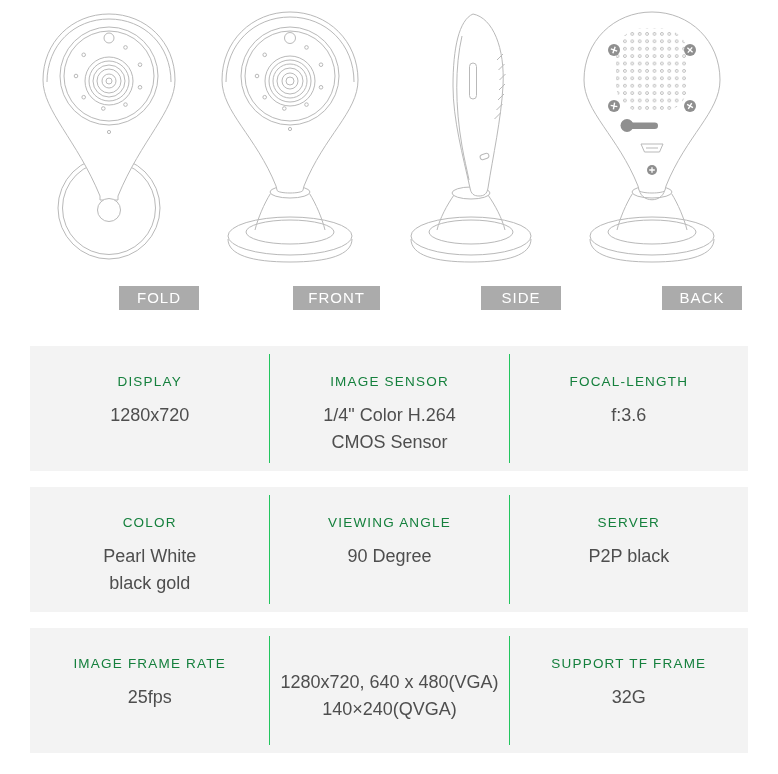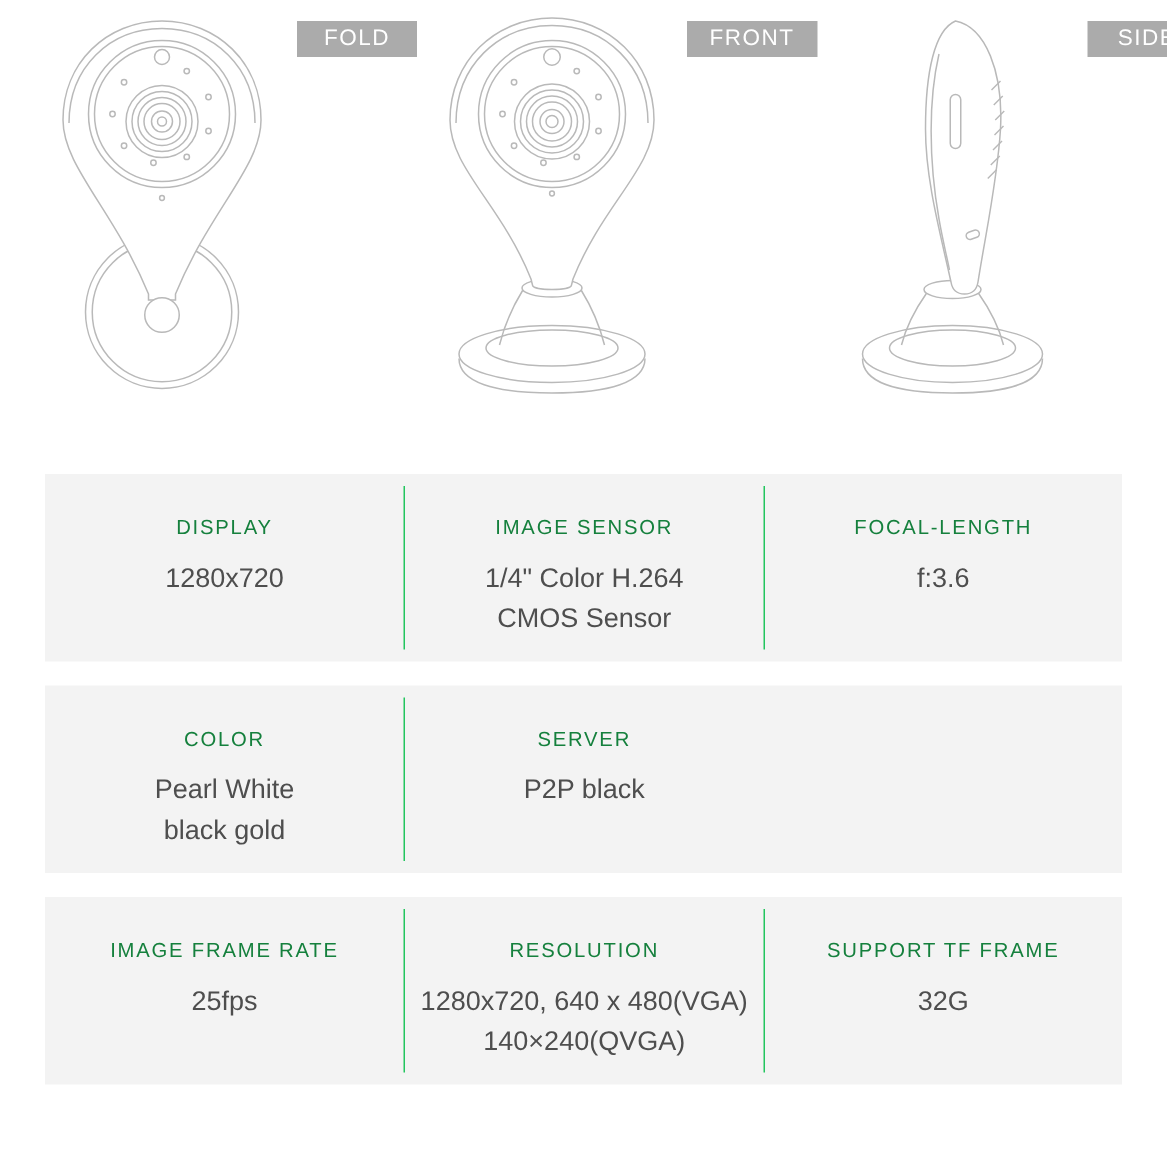--- a/index.html
+++ b/index.html
@@ -16,22 +16,22 @@
     overflow: hidden;
   }
   
   .views-row {
     display: grid;
     grid-template-columns: repeat(4, 1fr);
     padding: 8px 36px 0 18px;
   }
   .view-fig {
     display: flex;
-    flex-direction: row;
-    align-items: flex-start;
+    flex-direction: column;
+    align-items: flex-end;
     margin: 0;
   }
   .view-fig svg {
     display: block;
   }
   .view-badge {
     margin-top: 6px;
     min-width: 50px;
     padding: 3px 15px;
     background: #ababab;
@@ -264,32 +264,35 @@
       </div>
     </section>
 
     <section class="spec-block">
       <div class="spec-cell">
         <div class="spec-label">COLOR</div>
         <div class="spec-value">Pearl White
 black gold</div>
       </div>
       <div class="spec-cell">
+        <div class="spec-label">VIEWING ANGLE</div>
+        <div class="spec-value">90 Degree</div>
+      </div>
+      <div class="spec-cell">
         <div class="spec-label">SERVER</div>
         <div class="spec-value">P2P black</div>
       </div>
     </section>
 
     <section class="spec-block">
       <div class="spec-cell">
         <div class="spec-label">IMAGE FRAME RATE</div>
         <div class="spec-value">25fps</div>
       </div>
       <div class="spec-cell">
-        <div class="spec-label">RESOLUTION</div>
         <div class="spec-value">1280x720, 640 x 480(VGA)
 140×240(QVGA)</div>
       </div>
       <div class="spec-cell">
         <div class="spec-label">SUPPORT TF FRAME</div>
         <div class="spec-value">32G</div>
       </div>
     </section>
 
   </div>

